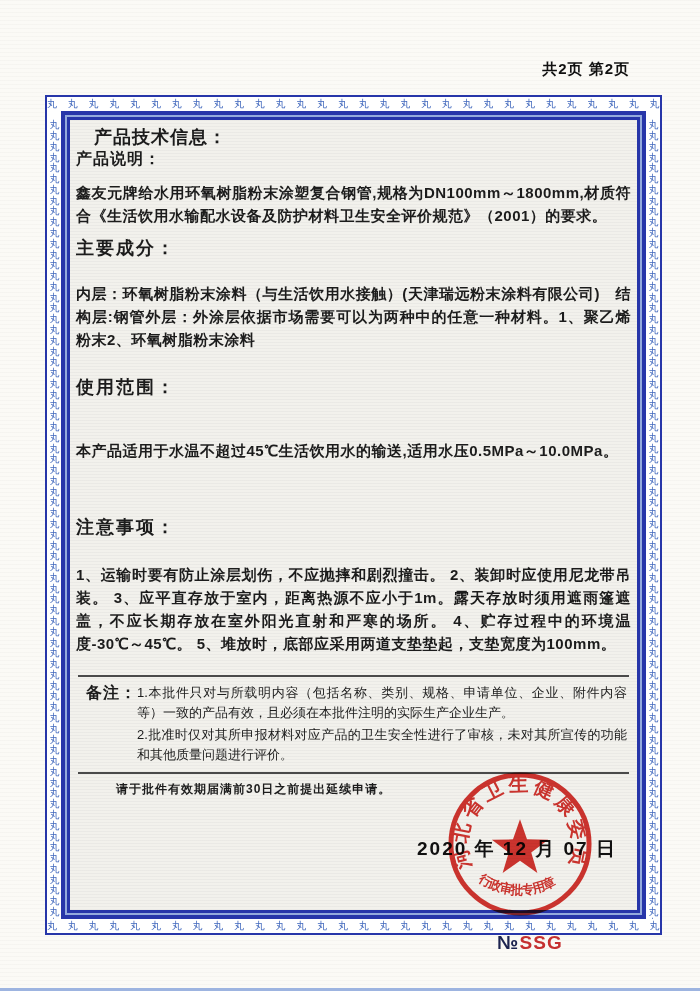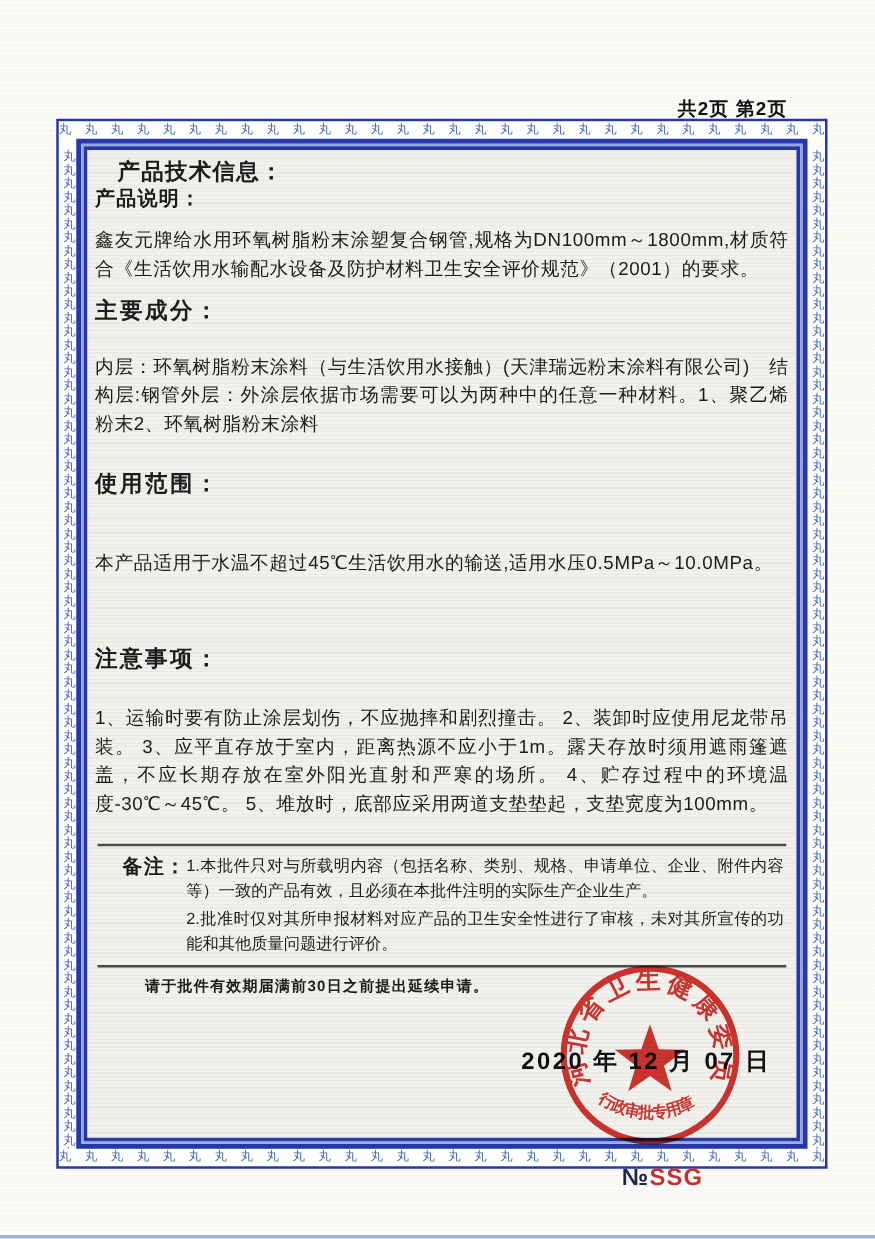--- a/index.html
+++ b/index.html
@@ -5,21 +5,21 @@
   * { margin:0; padding:0; box-sizing:border-box; }
   html,body { font-family:"Liberation Sans", sans-serif; }
   .page {
     position:relative; width:700px; height:991px; overflow:hidden;
     background:#fbfaf6;
     background-image:repeating-linear-gradient(180deg, rgba(150,148,140,0.05) 0 1px, transparent 1px 4px);
     color:#1c1c1c;
   }
   .page-edge-bottom { position:absolute; left:0; right:0; bottom:0; height:3px; background:#9db4e0; }
   .pagination {
-    position:absolute; top:78px; right:70px; font-size:15px; font-weight:700;
+    position:absolute; top:60px; right:70px; font-size:15px; font-weight:700;
     letter-spacing:1px; color:#111;
   }
   
   .frame {
     position:absolute; left:45px; top:95px; width:617px; height:840px;
     border:2px solid #2736a9; background:#ffffff;
   }
   .pat { position:absolute; color:#4168bd; font-size:10px; overflow:hidden; z-index:1; }
   .pat-h { left:0; right:0; height:14px; line-height:14px; white-space:nowrap; letter-spacing:4px; text-align:center; }
   .pat-top { top:0; }
@@ -31,33 +31,33 @@
   .inner2 { width:100%; height:100%; border:2px solid #94aadc; }
   .inner3 { width:100%; height:100%; border:3px solid #2736a9; }
   .content {
     width:100%; height:100%; padding:2px 6px 16px 6px; overflow:hidden;
     background:#f2f1ec;
     background-image:repeating-linear-gradient(180deg, rgba(110,110,125,0.06) 0 1px, transparent 1px 3px);
   }
   
   .doc-title   { margin:3px 0 0 18px; font-size:18px; font-weight:700; letter-spacing:1px; }
   .doc-subtitle{ margin:0; font-size:16px; font-weight:700; letter-spacing:1px; }
-  .para  { font-size:15px; font-weight:400; line-height:23px; letter-spacing:0.5px; text-align:justify; }
+  .para  { font-size:15px; font-weight:700; line-height:23px; letter-spacing:0.5px; text-align:justify; }
   .para1 { margin-top:11px; }
   .h2    { font-size:18px; font-weight:700; letter-spacing:2px; }
   .h2a   { margin-top:9px; }
   .para2 { margin-top:22px; }
   .h2b   { margin-top:24px; }
   .para3 { margin-top:40px; }
   .h2c   { margin-top:53px; }
   .para4 { margin-top:24px; }
   .rule  { border:none; border-top:2px solid #4a4a4a; margin:0 2px; }
   .rule1 { margin-top:20px; }
   .rule2 { margin-top:5px; }
-  .remarks { display:flex; margin:6px 0 0 22px; }
+  .remarks { display:flex; margin:6px 0 0 10px; }
   .remarks-label { font-size:16px; font-weight:700; white-space:nowrap; letter-spacing:1px; }
   .remarks-list { font-size:13px; font-weight:400; line-height:20px; padding-right:4px; }
   .remarks-item { margin-bottom:2px; text-align:justify; }
   .renewal { margin:7px 0 0 40px; font-size:12px; font-weight:700; letter-spacing:1px; }
   
   .issue-date {
     position:absolute; left:417px; top:836px; z-index:4;
     font-size:19px; font-weight:700; letter-spacing:2px; color:#101010; white-space:nowrap;
   }
   .seal { position:absolute; left:446px; top:770px; width:148px; height:148px; z-index:5;

